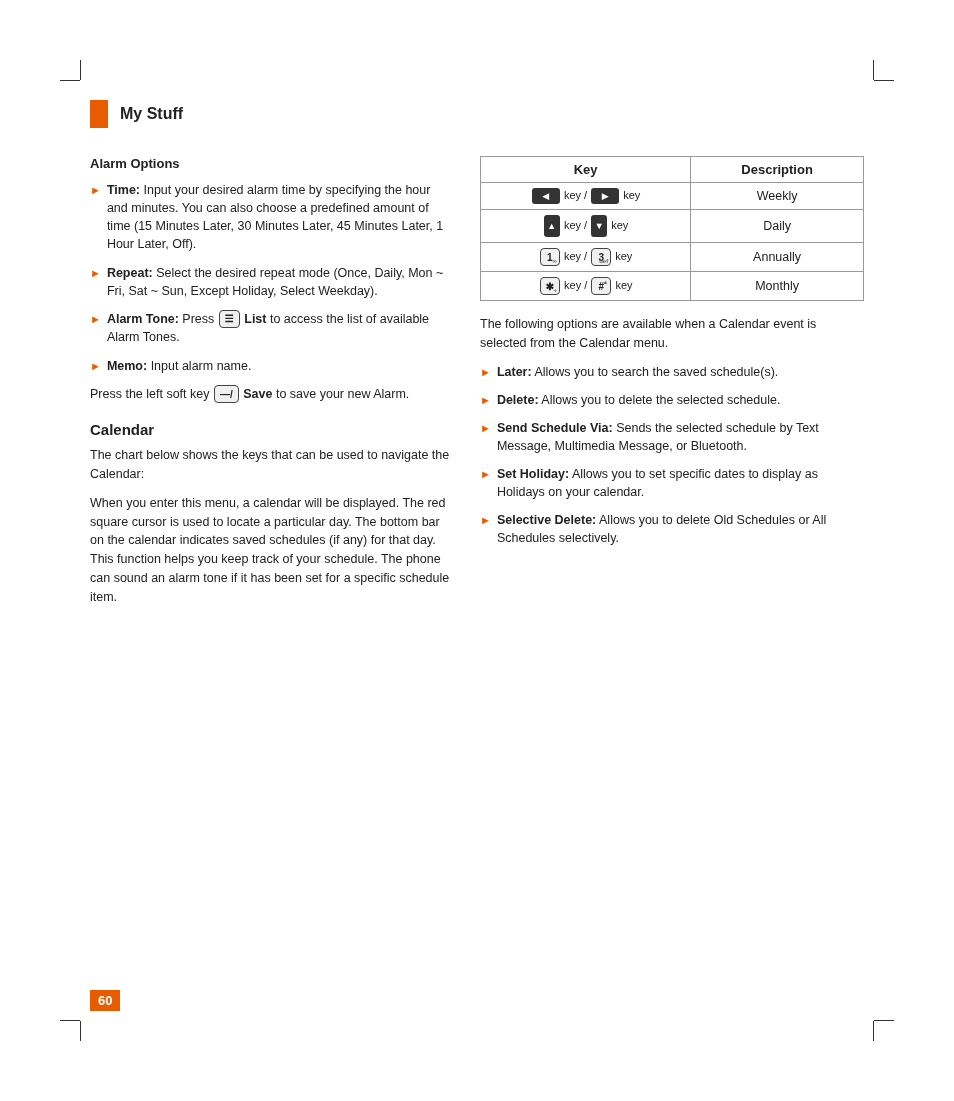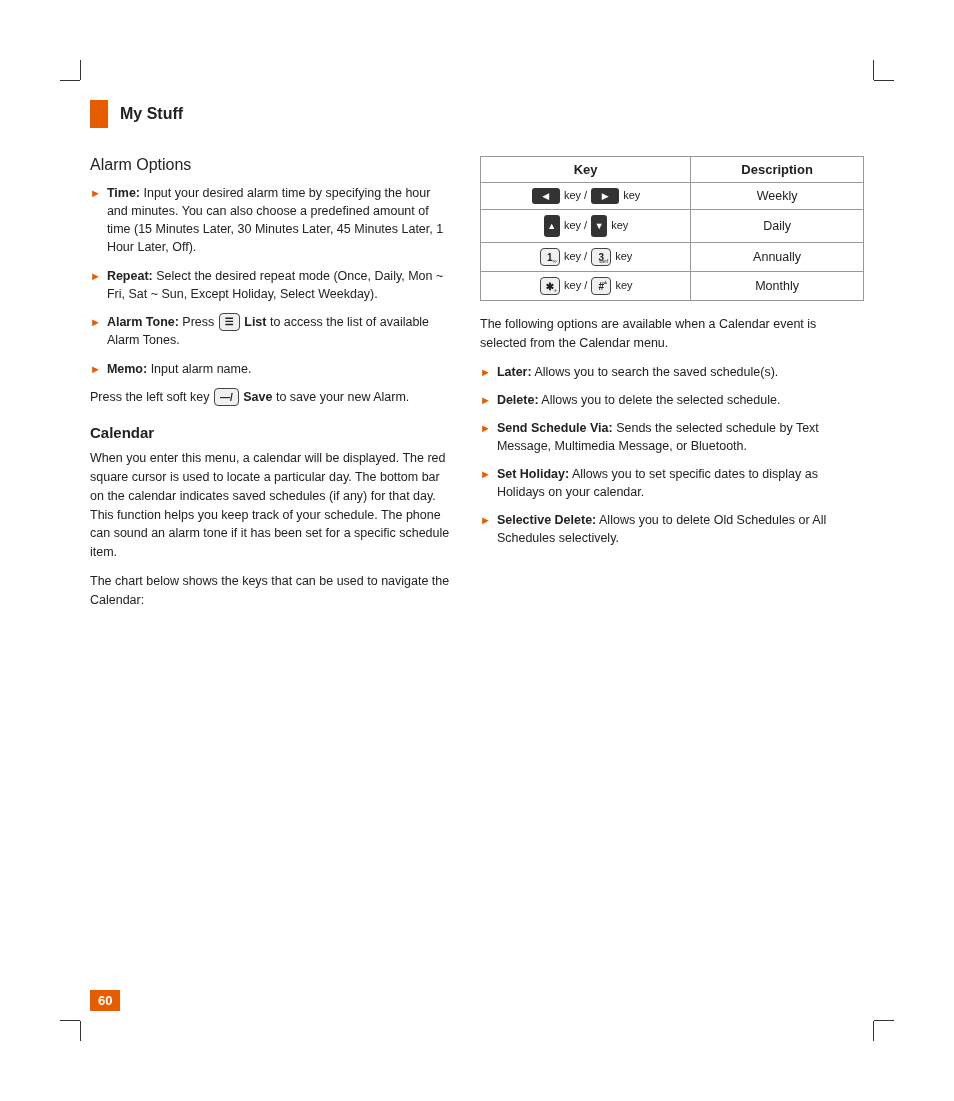--- a/index.html
+++ b/index.html
@@ -63,22 +63,22 @@
     }
     .left-col {
       flex: 0 0 360px;
     }
     .right-col {
       flex: 1;
     }
 
     
     .section-heading {
-      font-size: 16px;
-      font-weight: normal;
+      font-size: 13px;
+      font-weight: bold;
       margin-bottom: 10px;
       color: #222;
     }
 
     
     .bullet-item {
       display: flex;
       align-items: flex-start;
       margin-bottom: 10px;
       line-height: 1.45;
@@ -316,24 +316,24 @@
 
         <div class="prose-text">
           Press the left soft key 
           <span class="key-box">—/</span>
           <b>Save</b> to save your new Alarm.
         </div>
       </div>
 
       <div>
         <div class="calendar-heading">Calendar</div>
+        <div class="prose-text">The chart below shows the keys that can be used to navigate the Calendar:</div>
         <div class="prose-text">
           When you enter this menu, a calendar will be displayed. The red square cursor is used to locate a particular day. The bottom bar on the calendar indicates saved schedules (if any) for that day. This function helps you keep track of your schedule. The phone can sound an alarm tone if it has been set for a specific schedule item.
         </div>
-        <div class="prose-text">The chart below shows the keys that can be used to navigate the Calendar:</div>
       </div>
 
     </div>
 
     <div class="right-col">
 
       <table class="nav-table">
         <thead>
           <tr>
             <th>Key</th>

